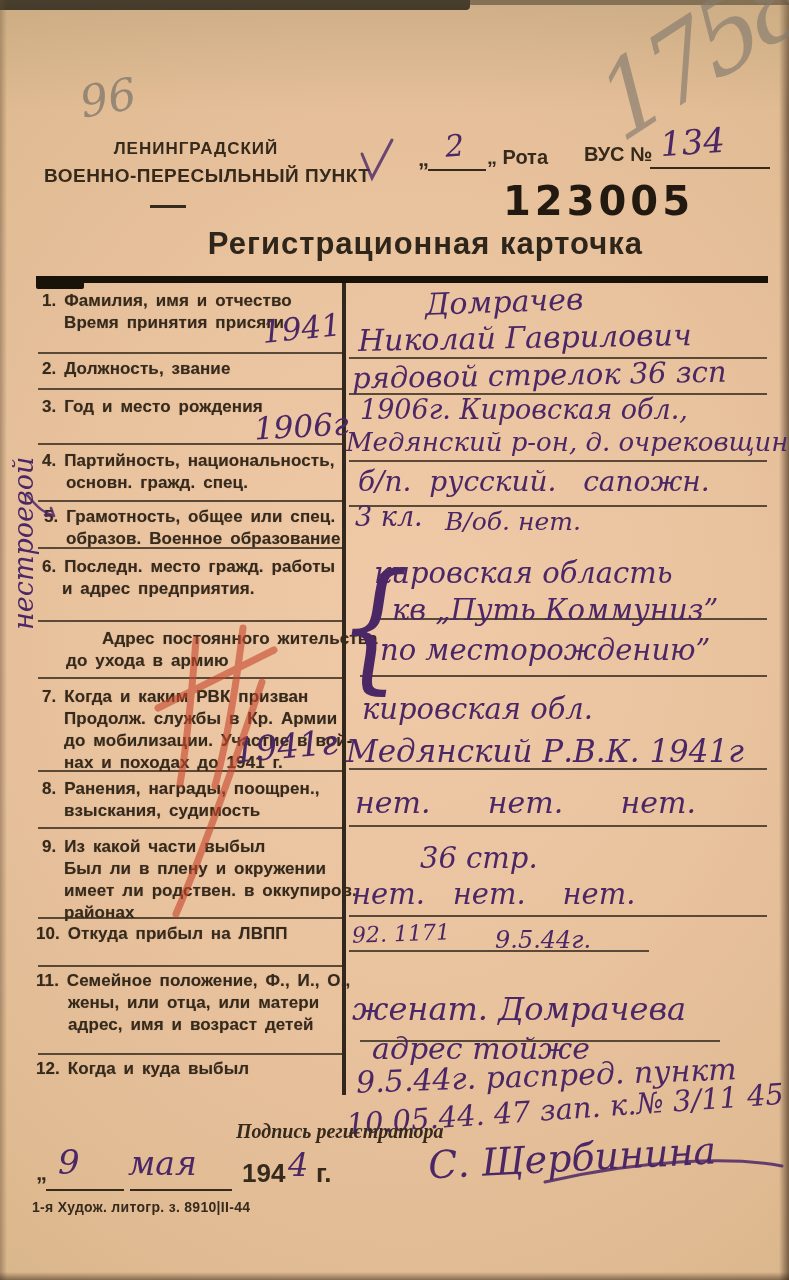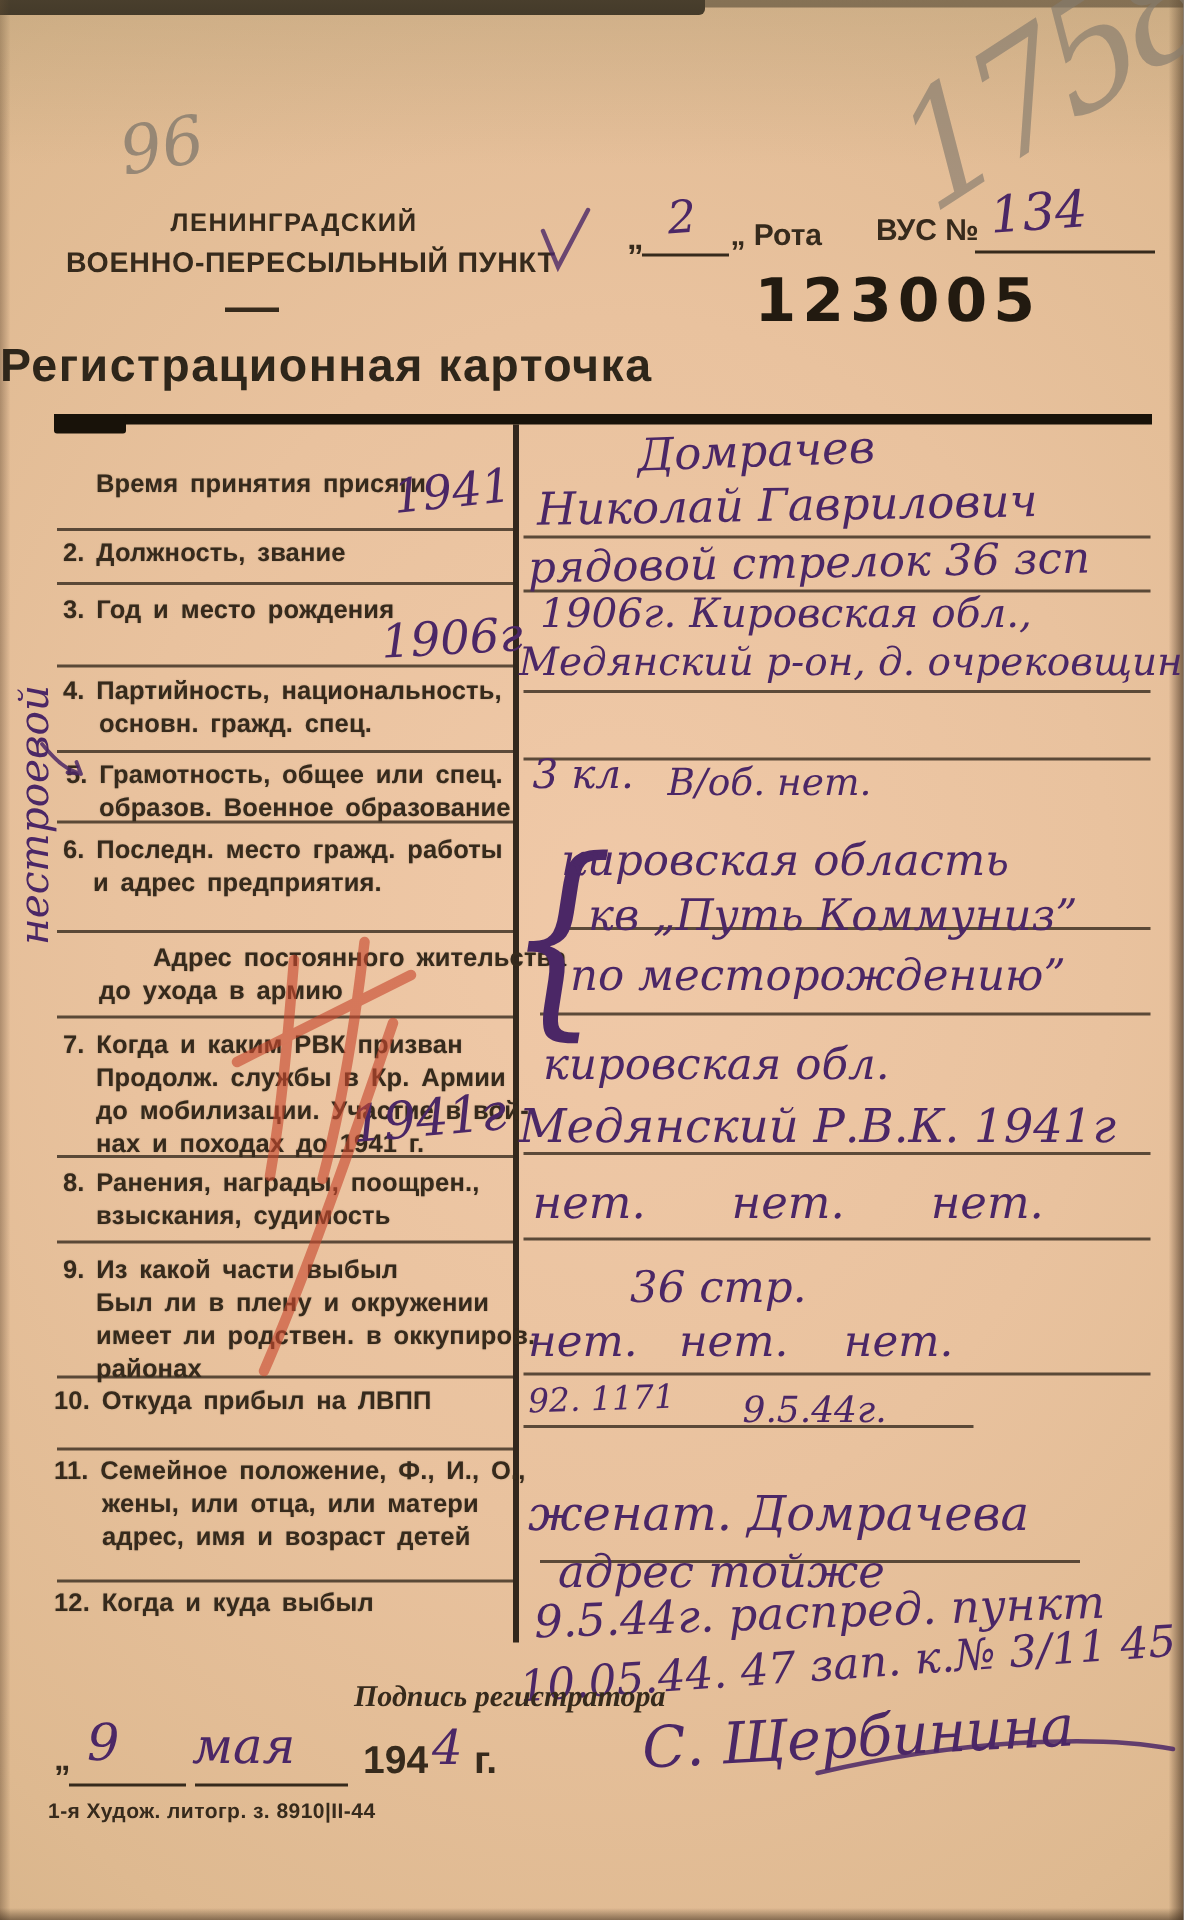--- a/index.html
+++ b/index.html
@@ -44,21 +44,21 @@
   <div class="hw" style="left:445px;top:128px;font-size:30px;transform:rotate(-4deg);">2</div>
   <div class="abs" style="left:428px;top:169px;width:58px;height:2px;background:var(--print);"></div>
   <div class="prt" style="left:487px;top:146px;font-size:20px;">„ Рота</div>
 
   <div class="prt" style="left:584px;top:143px;font-size:20px;">ВУС №</div>
   <div class="hw" style="left:660px;top:122px;font-size:34px;transform:rotate(-4deg);">134</div>
   <div class="abs" style="left:650px;top:167px;width:120px;height:2px;background:var(--print);"></div>
 
   <div class="prt" style="left:503px;top:178px;font-family:'DejaVu Sans',sans-serif;font-size:40px;letter-spacing:4px;color:#221a10;">123005</div>
 
-  <div class="prt" style="left:0;top:226px;width:643px;text-align:left;font-size:31px;letter-spacing:1px;color:#2e261a;">Регистрационная карточка</div>
+  <div class="prt" style="left:0;top:226px;width:643px;text-align:right;font-size:31px;letter-spacing:1px;color:#2e261a;">Регистрационная карточка</div>
 
   <div class="hw" style="left:8px;top:630px;font-size:27px;transform:rotate(-90deg);transform-origin:left top;">нестроевой</div>
 
   <div class="abs" style="left:36px;top:276px;width:732px;height:7px;background:#181209;"></div>
   <div class="abs" style="left:36px;top:276px;width:48px;height:13px;background:#181209;border-radius:2px;"></div>
   <div class="abs" style="left:342px;top:283px;width:4px;height:812px;background:rgba(30,22,14,.9);"></div>
 
   <div class="hl" style="left:38px;top:352px;width:304px;"></div>
   <div class="hl" style="left:38px;top:388px;width:304px;"></div>
   <div class="hl" style="left:38px;top:443px;width:304px;"></div>
@@ -77,20 +77,21 @@
   <div class="hl" style="left:349px;top:460px;width:418px;"></div>
   <div class="hl" style="left:349px;top:505px;width:418px;"></div>
   <div class="hl" style="left:375px;top:618px;width:392px;"></div>
   <div class="hl" style="left:360px;top:675px;width:407px;"></div>
   <div class="hl" style="left:349px;top:768px;width:418px;"></div>
   <div class="hl" style="left:349px;top:825px;width:418px;"></div>
   <div class="hl" style="left:349px;top:915px;width:418px;"></div>
   <div class="hl" style="left:349px;top:950px;width:300px;"></div>
   <div class="hl" style="left:360px;top:1040px;width:360px;"></div>
 
+  <div class="lbl" style="left:42px;top:291px;">1. Фамилия, имя и отчество</div>
   <div class="lbl" style="left:64px;top:313px;">Время принятия присяги</div>
   <div class="lbl" style="left:42px;top:359px;">2. Должность, звание</div>
   <div class="lbl" style="left:42px;top:397px;">3. Год и место рождения</div>
   <div class="lbl" style="left:42px;top:451px;">4. Партийность, национальность,</div>
   <div class="lbl" style="left:66px;top:473px;">основн. гражд. спец.</div>
   <div class="lbl" style="left:44px;top:507px;">5. Грамотность, общее или спец.</div>
   <div class="lbl" style="left:66px;top:529px;">образов. Военное образование</div>
   <div class="lbl" style="left:42px;top:557px;">6. Последн. место гражд. работы</div>
   <div class="lbl" style="left:62px;top:579px;">и адрес предприятия.</div>
   <div class="lbl" style="left:66px;top:629px;margin-left:36px;">Адрес постоянного жительства</div>
@@ -113,20 +114,21 @@
 
   <div class="hw" style="left:262px;top:310px;font-size:31px;transform:rotate(-6deg);">1941</div>
   <div class="hw" style="left:254px;top:408px;font-size:31px;transform:rotate(-3deg);">1906г</div>
   <div class="hw" style="left:234px;top:726px;font-size:34px;transform:rotate(-5deg);">1941г</div>
 
   <div class="hw" style="left:425px;top:284px;font-size:30px;transform:rotate(-2deg);">Домрачев</div>
   <div class="hw" style="left:358px;top:320px;font-size:30px;transform:rotate(-1deg);">Николай Гаврилович</div>
   <div class="hw" style="left:352px;top:358px;font-size:29px;transform:rotate(-1deg);">рядовой стрелок 36 зсп</div>
   <div class="hw" style="left:360px;top:394px;font-size:27px;">1906г. Кировская обл.,</div>
   <div class="hw" style="left:346px;top:427px;font-size:26px;">Медянский р-он, д. очрековщина</div>
+  <div class="hw" style="left:358px;top:465px;font-size:28px;">б/п.  русский.   сапожн.</div>
   <div class="hw" style="left:355px;top:501px;font-size:27px;">3 кл.</div>
   <div class="hw" style="left:445px;top:507px;font-size:25px;">В/об. нет.</div>
   <div class="hw" style="left:338px;top:544px;font-size:112px;transform:scaleY(1.25);transform-origin:top left;">{</div>
   <div class="hw" style="left:392px;top:593px;font-size:29px;">кв „Путь Коммуниз”</div>
   <div class="hw" style="left:374px;top:556px;font-size:29px;">кировская область</div>
   <div class="hw" style="left:380px;top:633px;font-size:29px;">по месторождению”</div>
   <div class="hw" style="left:362px;top:692px;font-size:29px;">кировская обл.</div>
   <div class="hw" style="left:346px;top:733px;font-size:31px;">Медянский Р.В.К. 1941г</div>
   <div class="hw" style="left:355px;top:785px;font-size:30px;">нет.      нет.      нет.</div>
   <div class="hw" style="left:420px;top:841px;font-size:29px;">36 стр.</div>

